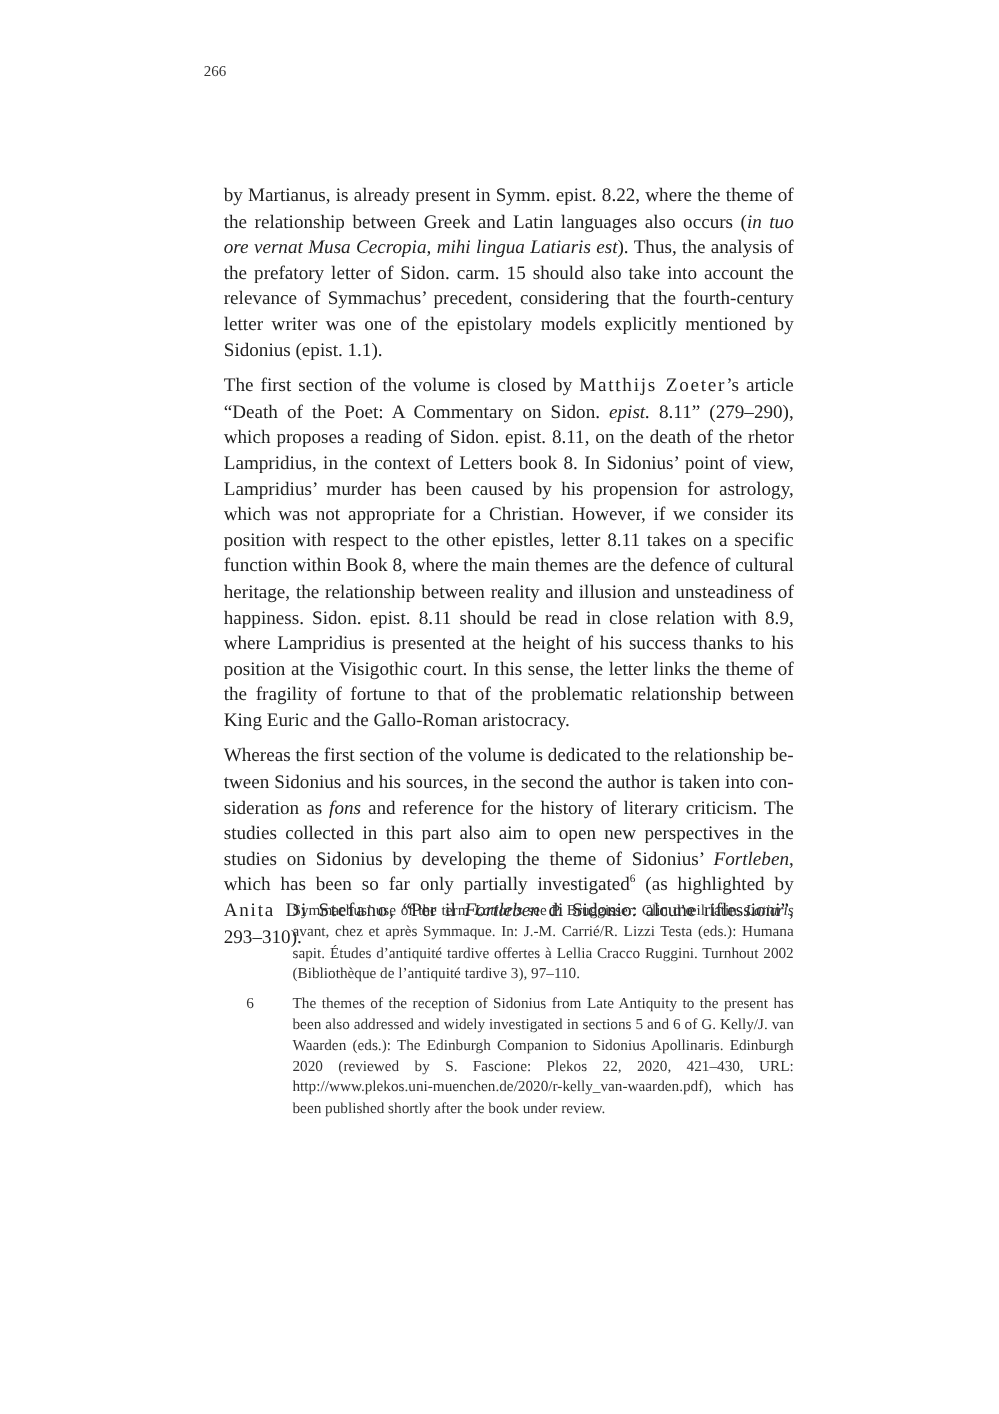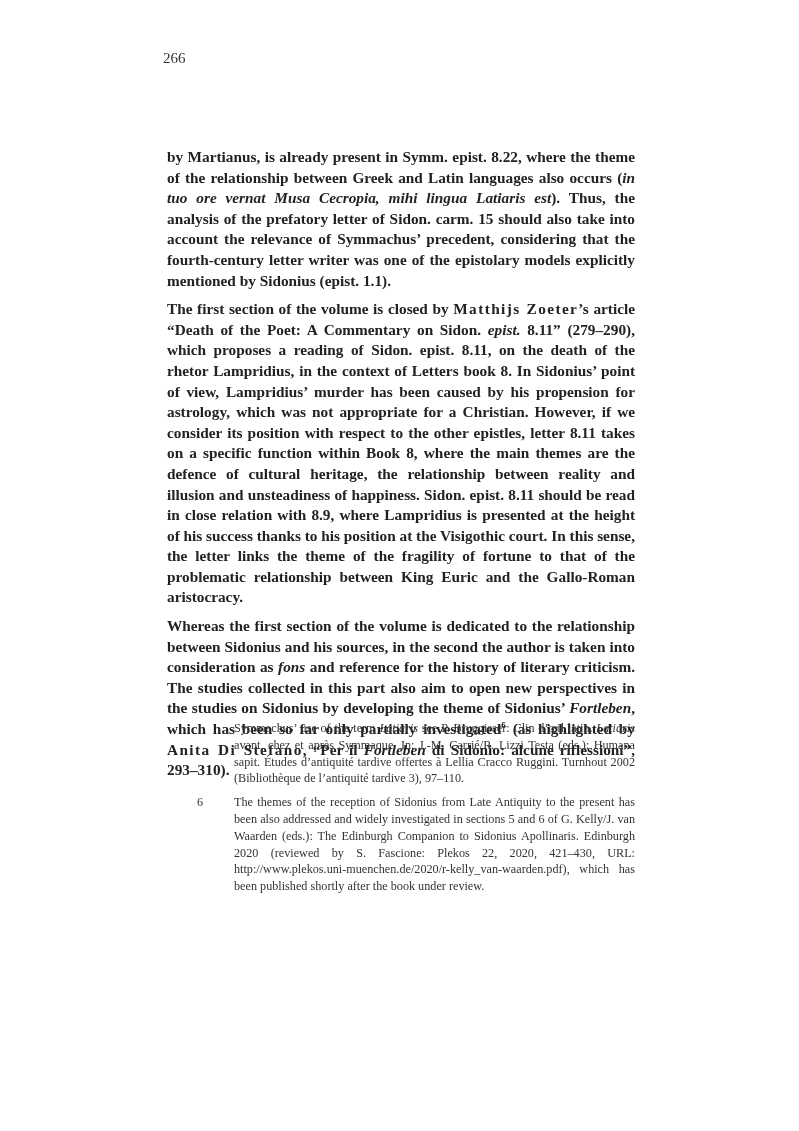--- a/index.html
+++ b/index.html
@@ -1,22 +1,22 @@
 <!DOCTYPE html>
 <html><head>
 <meta charset="utf-8">
 <style>
   html, body { margin: 0; padding: 0; background: #ffffff; }
   body { width: 799px; height: 1131px; position: relative; overflow: hidden;
          font-family: "Liberation Serif", "DejaVu Serif", serif; color: #222; }
-  .header { position: absolute; top: 50px; left: 163px; width: 472px; height: 20px; font-size: 15px; color: #333; }
+  .header { position: absolute; top: 50px; left: 163px; width: 472px; height: 20px; font-size: 12px; color: #333; }
   .page-number { position: absolute; left: 0; top: 0; }
   .running-head { position: absolute; left: 0; right: 0; top: 0; text-align: center; }
   .body-text { position: absolute; top: 147px; left: 163px; width: 472px; font-size: 15.3px; line-height: 20.6px; text-align: justify; hyphens: manual; }
-  .body-text p { margin: 0 0 8px 4px; font-weight: bold; }
+  .body-text p { margin: 0 0 8px 16px; }
   .spaced { letter-spacing: 1.4px; }
   sup { font-size: 9px; line-height: 0; vertical-align: super; }
   .footnotes { position: absolute; top: 720px; left: 163px; width: 472px; font-size: 12.2px; line-height: 16.8px; color: #333; }
   .fn { display: flex; margin-bottom: 7px; margin-left: 34px; }
   .fn-num { width: 37px; flex: 0 0 37px; }
   .fn-text { flex: 1; text-align: justify; }
 </style>
 </head>
 <body>
 

